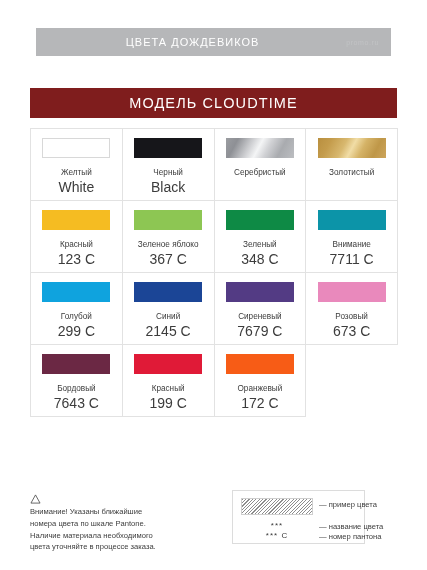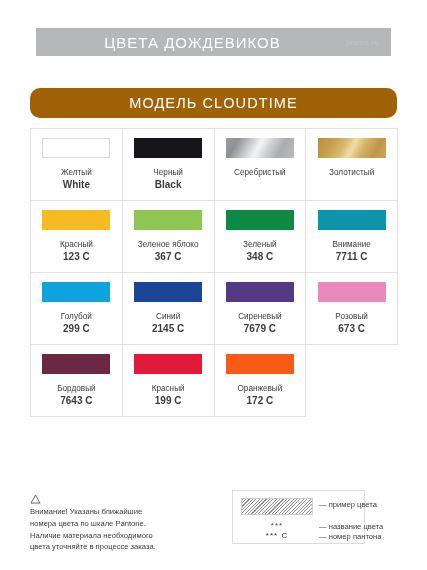--- a/index.html
+++ b/index.html
@@ -22,21 +22,21 @@
     left: 36px;
     top: 28px;
     width: 355px;
     height: 28px;
     background: #b6b7b9;
     display: flex;
     align-items: center;
     justify-content: center;
   }
   .title-bar-text {
-    font-size: 15px;
+    font-size: 11px;
     letter-spacing: 1.0px;
     color: #ffffff;
     font-weight: 400;
     white-space: nowrap;
     text-align: center;
     padding-right: 42px;
   }
   .watermark {
     position: absolute;
     right: 12px;
@@ -48,25 +48,24 @@
     white-space: nowrap;
   }
 
   
   .model-bar {
     position: absolute;
     left: 30px;
     top: 88px;
     width: 367px;
     height: 30px;
-    background: #a16207;
+    background: #7f1d1d;
     display: flex;
     align-items: center;
     justify-content: center;
-    border-radius: 10px;
   }
   .model-bar-text {
     font-size: 14.5px;
     letter-spacing: 1.1px;
     color: #ffffff;
     font-weight: 400;
     white-space: nowrap;
   }
 
   
@@ -113,24 +112,23 @@
     margin-top: 9px;
     text-align: center;
     line-height: 1.35;
   }
   .cap-name {
     font-size: 8.2px;
     color: #3c3c3c;
     display: block;
   }
   .cap-code {
-    font-size: 10px;
+    font-size: 14px;
     color: #3c3c3c;
     display: block;
-    font-weight: bold;
   }
 
   
   .footer {
     position: absolute;
     left: 0;
     top: 488px;
     width: 427px;
     height: 70px;
   }

